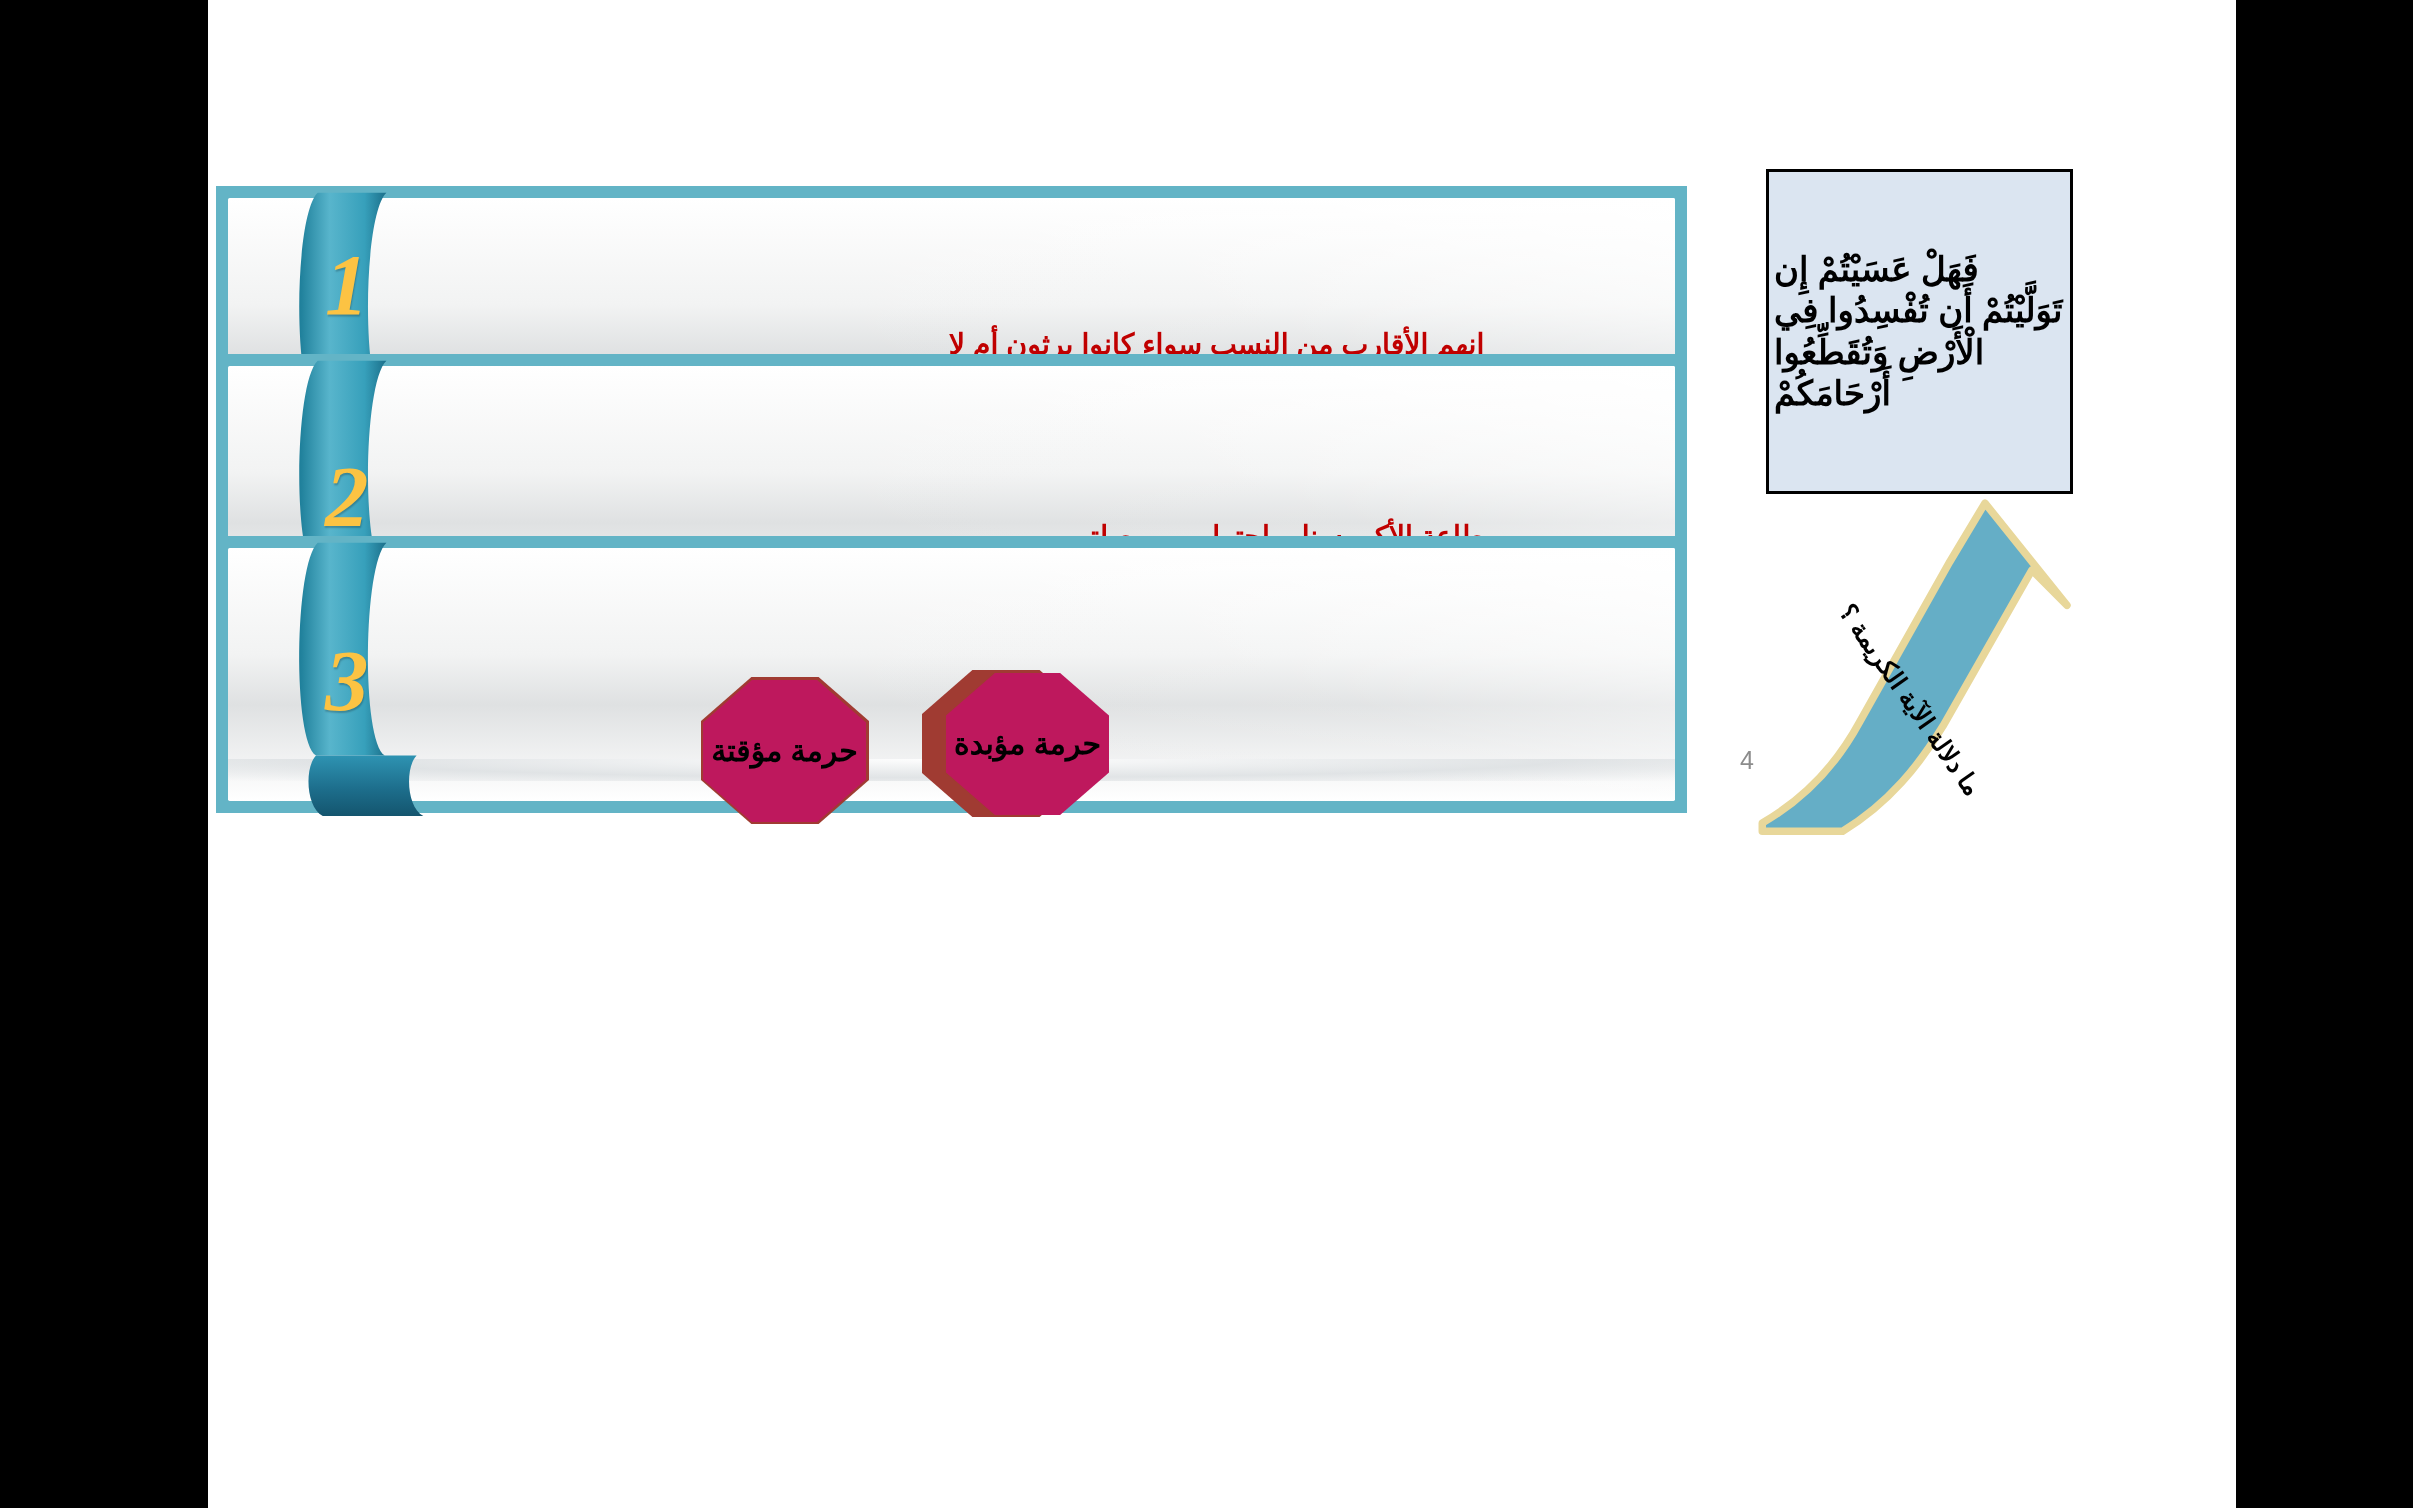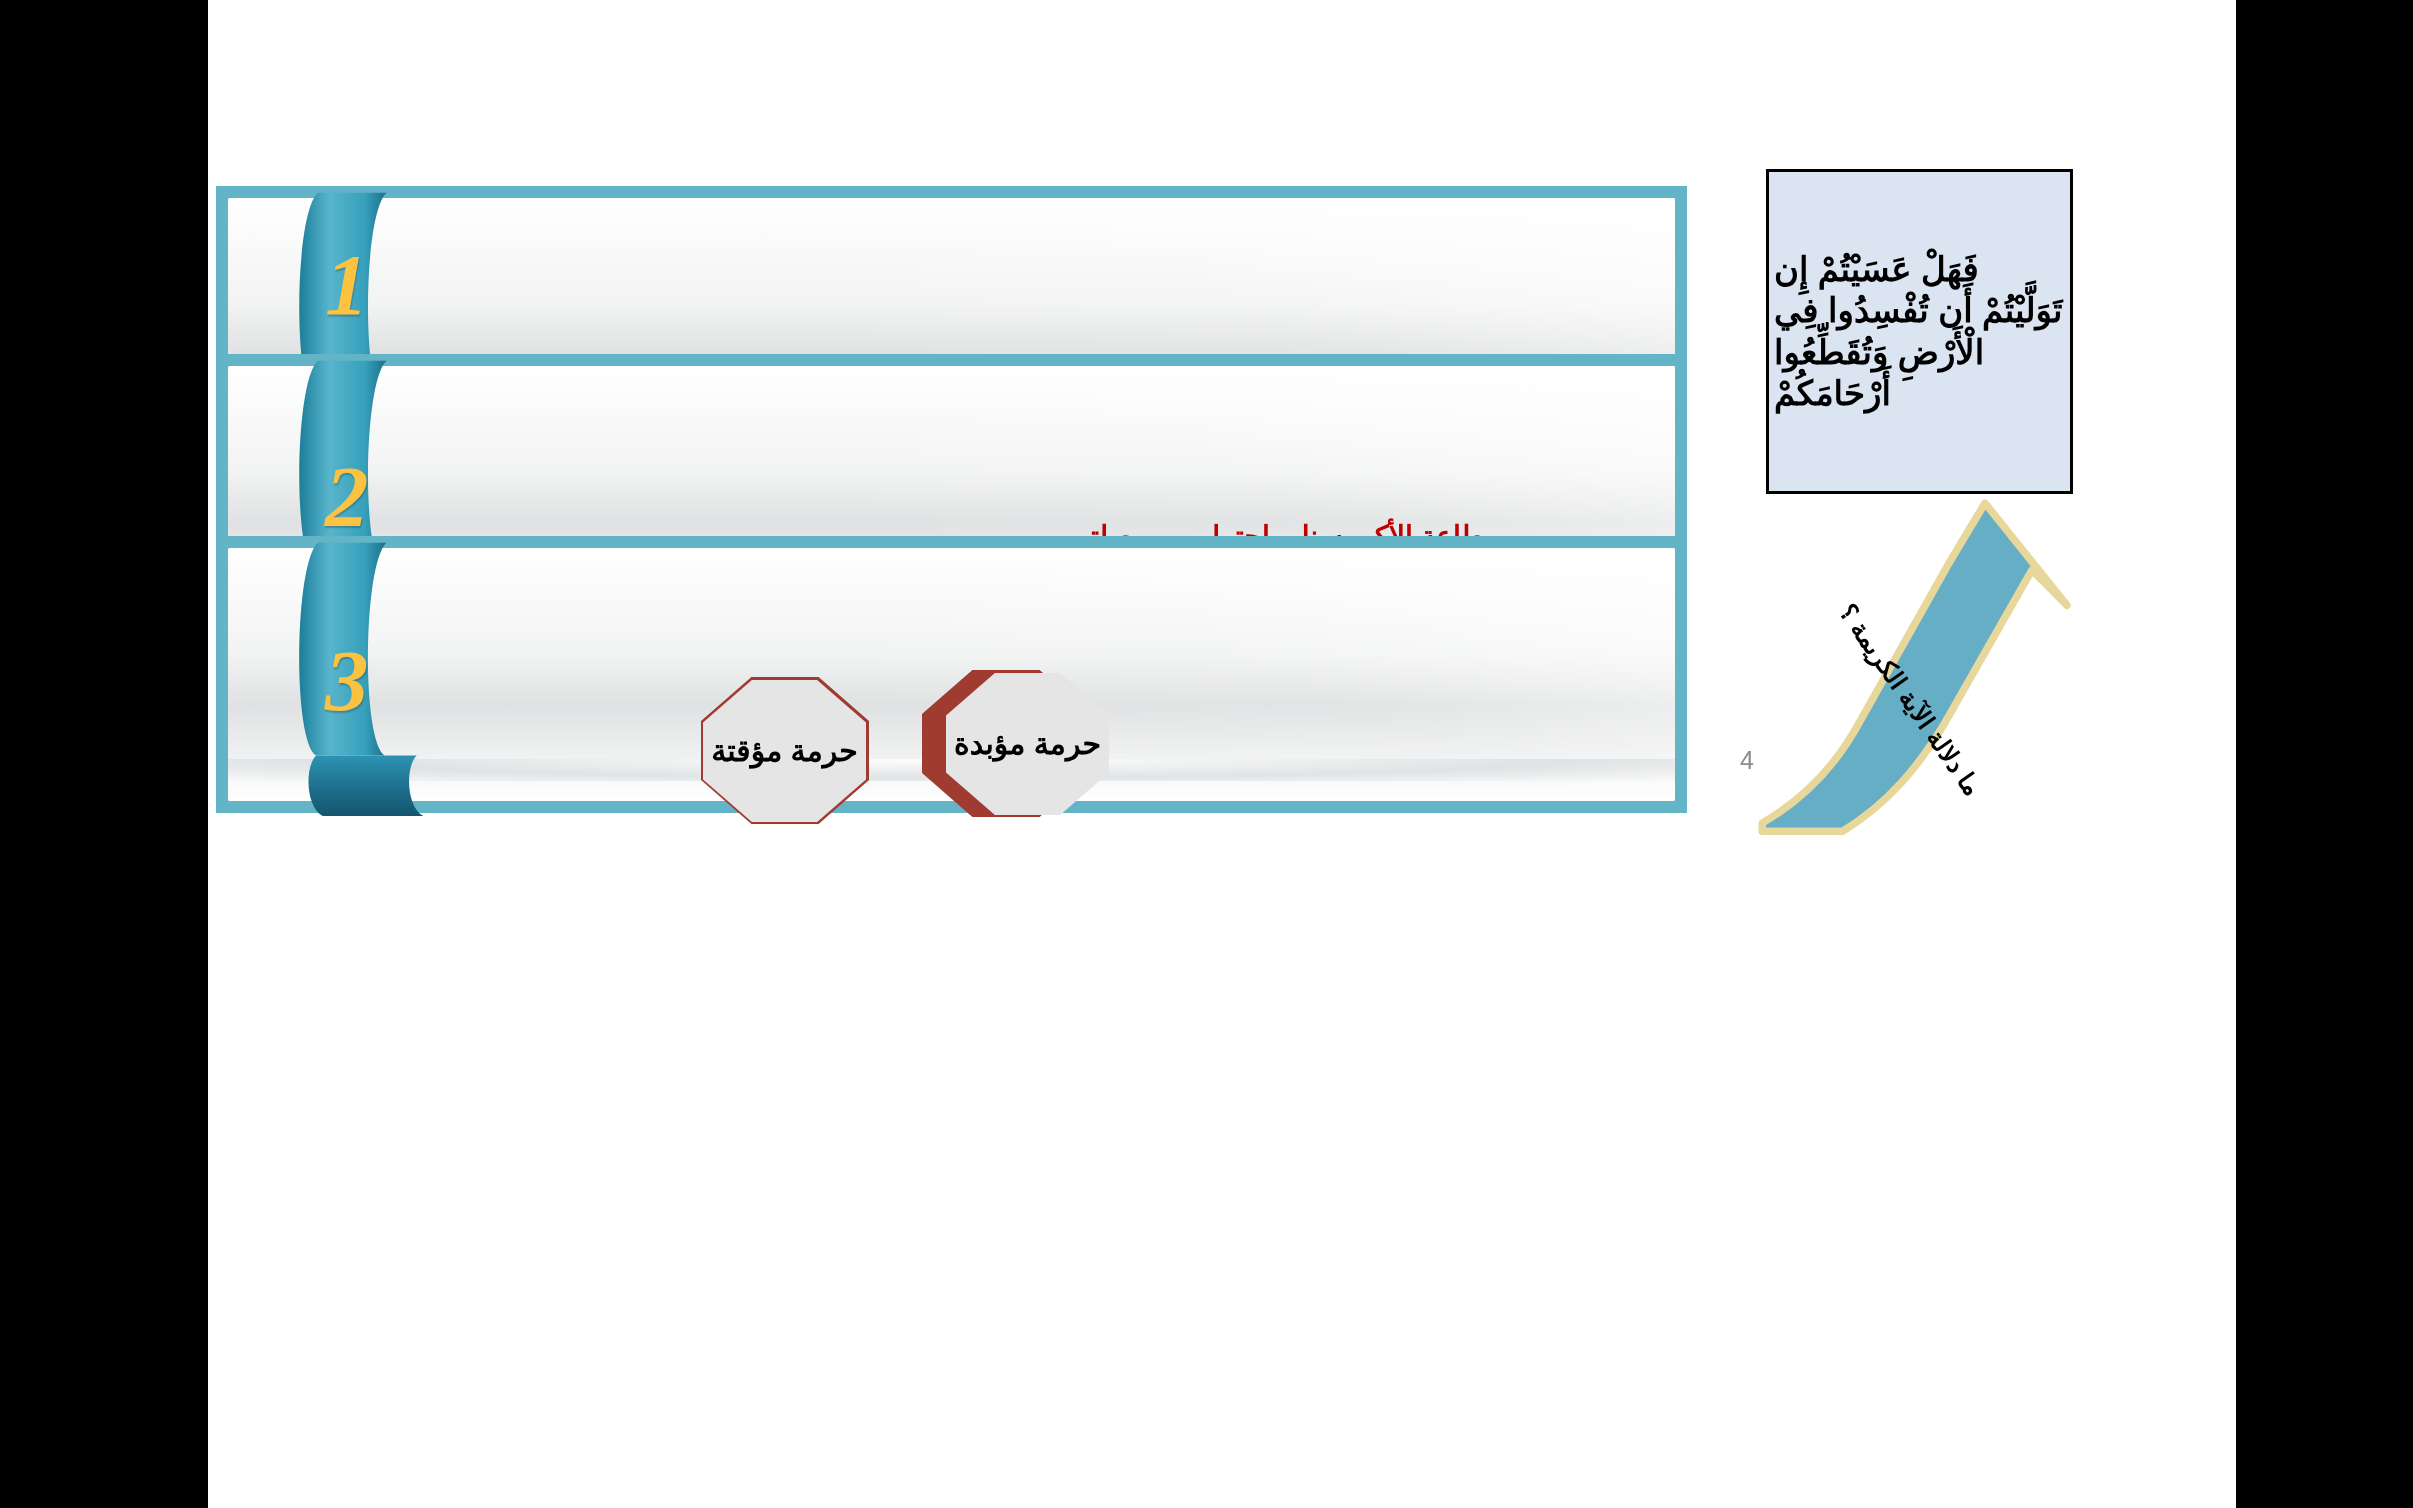--- a/index.html
+++ b/index.html
@@ -105,21 +105,21 @@
     position: absolute;
     width: 168px;
     height: 147px;
     background: #a03b32;
     clip-path: polygon(30% 0%, 70% 0%, 100% 30%, 100% 70%, 70% 100%, 30% 100%, 0% 70%, 0% 30%);
   }
   .octagon-in {
     position: absolute;
     left: 2.5px; top: 2.5px;
     width: 163px; height: 142px;
-    background: #e5e5e5;
+    background: #be185d;
     clip-path: polygon(30% 0%, 70% 0%, 100% 30%, 100% 70%, 70% 100%, 30% 100%, 0% 70%, 0% 30%);
     display: flex;
     align-items: center;
     justify-content: center;
     text-align: center;
     direction: rtl;
     color: #000;
     font-size: 30px;
     font-weight: bold;
     line-height: 1.15;
@@ -205,20 +205,21 @@
           <stop offset="55%" stop-color="#1d6e8c"></stop>
           <stop offset="100%" stop-color="#14556e"></stop>
         </linearGradient>
       </defs>
       <path d="M70,14 C42,40 40,250 68,268 L150,268 C122,250 124,40 152,14 Z" fill="url(#rg1)"></path>
       <path d="M68,268 C54,282 56,330 76,340 L196,340 C176,330 174,282 188,268 Z" fill="url(#rg1b)"></path>
       <path d="M150,268 L188,268 C174,282 176,330 196,340 L76,340" fill="none" stroke="#15627c" stroke-width="2" opacity="0.45"></path>
     </svg>
 
     <div class="num" style="right:1319px;top:55px;">1</div>
+    <div class="q-answer" style="right:203px;top:142px;">إنهم الأقارب من النسب سواء كانوا يرثون أم لا</div>
   </div>
 
   <div class="banner" style="top:354px;">
     <div class="banner-inner">
       <div class="banner-sheen"></div>
     </div>
 
     <svg class="ribbon" style="right:1210px;top:-5px;width:218px;height:290px;" viewBox="0 0 260 346">
       <path d="M70,14 C42,40 40,250 68,268 L150,268 C122,250 124,40 152,14 Z" fill="url(#rg1)"></path>
       <path d="M68,268 C54,282 56,330 76,340 L196,340 C176,330 174,282 188,268 Z" fill="url(#rg1b)"></path>

